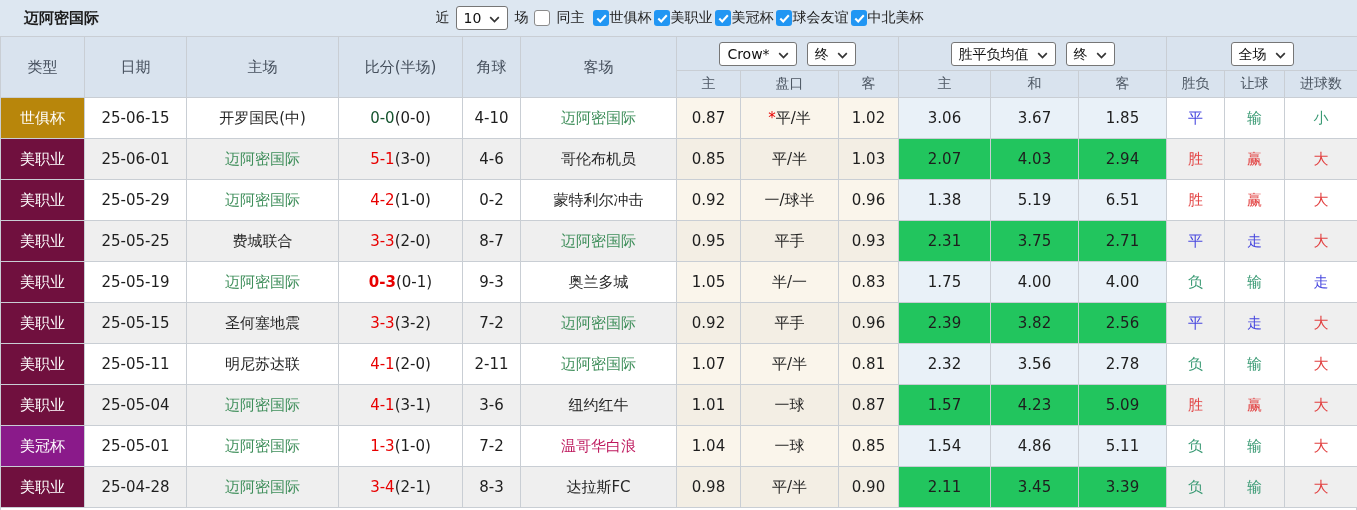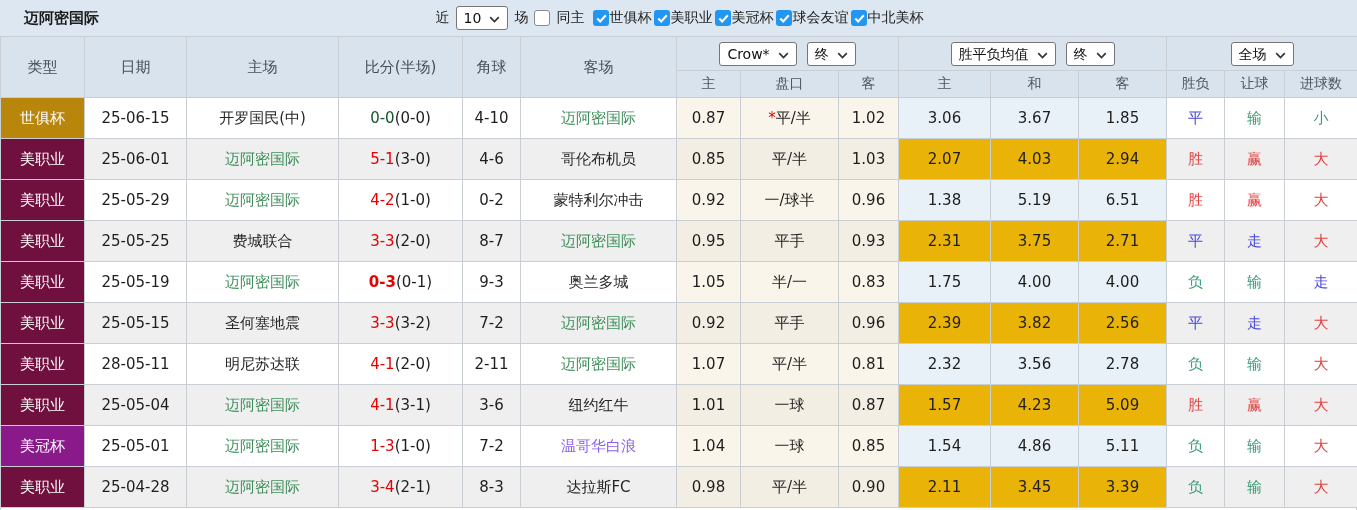--- a/index.html
+++ b/index.html
@@ -44,21 +44,21 @@
   tbody tr{height:41px;}
   tbody tr.odd{background:#ffffff;}
   tbody tr.even{background:#efefef;}
   td.type{color:#fff;font-size:15px;}
   td.date,td.corner{color:#1e1e1e;}
   td.team{font-size:15px;}
   td.score{color:#1e1e1e;}
   tbody tr.odd td.odds{background:#faf5eb;}
   tbody tr.even td.odds{background:#f3eee4;}
   tbody tr.odd td.wdl{background:#e9f1f8;}
-  tbody tr.even td.wdl{background:#eab308;}
+  tbody tr.even td.wdl{background:#22c55e;}
   td.odds,td.wdl{color:#1e1e1e;margin-top:17px;}
   td.res{font-size:15px;}
   .partial-row{
     height:5px;background:#fff;border-left:1px solid #c9ced4;border-right:1px solid #c9ced4;
   }
 </style>
 </head>
 <body>
 
 <div class="app">
@@ -290,21 +290,21 @@
           <td class="odds">0.96</td>
           <td class="wdl">2.39</td>
           <td class="wdl">3.82</td>
           <td class="wdl">2.56</td>
           <td class="res" style="color: rgb(71, 71, 223);">平</td>
           <td class="res" style="color: rgb(71, 71, 223);">走</td>
           <td class="res" style="color: rgb(226, 65, 65);">大</td>
         </tr>
         <tr class="odd">
           <td class="type" style="background: rgb(112, 16, 62);">美职业</td>
-          <td class="date">28-05-11</td>
+          <td class="date">25-05-11</td>
           <td class="team" style="color: rgb(38, 38, 38);">明尼苏达联</td>
           <td class="score"><span style="color: rgb(232, 0, 0);">4-1</span><span>(2-0)</span></td>
           <td class="corner">2-11</td>
           <td class="team" style="color: rgb(62, 142, 90);">迈阿密国际</td>
           <td class="odds">1.07</td>
           <td class="odds"><span>平/半</span></td>
           <td class="odds">0.81</td>
           <td class="wdl">2.32</td>
           <td class="wdl">3.56</td>
           <td class="wdl">2.78</td>
@@ -328,21 +328,21 @@
           <td class="res" style="color: rgb(226, 65, 65);">胜</td>
           <td class="res" style="color: rgb(226, 65, 65);">赢</td>
           <td class="res" style="color: rgb(226, 65, 65);">大</td>
         </tr>
         <tr class="odd">
           <td class="type" style="background: rgb(138, 26, 138);">美冠杯</td>
           <td class="date">25-05-01</td>
           <td class="team" style="color: rgb(62, 142, 90);">迈阿密国际</td>
           <td class="score"><span style="color: rgb(232, 0, 0);">1-3</span><span>(1-0)</span></td>
           <td class="corner">7-2</td>
-          <td class="team" style="color: #8b5cf6;">温哥华白浪</td>
+          <td class="team" style="color: #be185d;">温哥华白浪</td>
           <td class="odds">1.04</td>
           <td class="odds"><span>一球</span></td>
           <td class="odds">0.85</td>
           <td class="wdl">1.54</td>
           <td class="wdl">4.86</td>
           <td class="wdl">5.11</td>
           <td class="res" style="color: rgb(58, 154, 116);">负</td>
           <td class="res" style="color: rgb(58, 154, 116);">输</td>
           <td class="res" style="color: rgb(226, 65, 65);">大</td>
         </tr>

